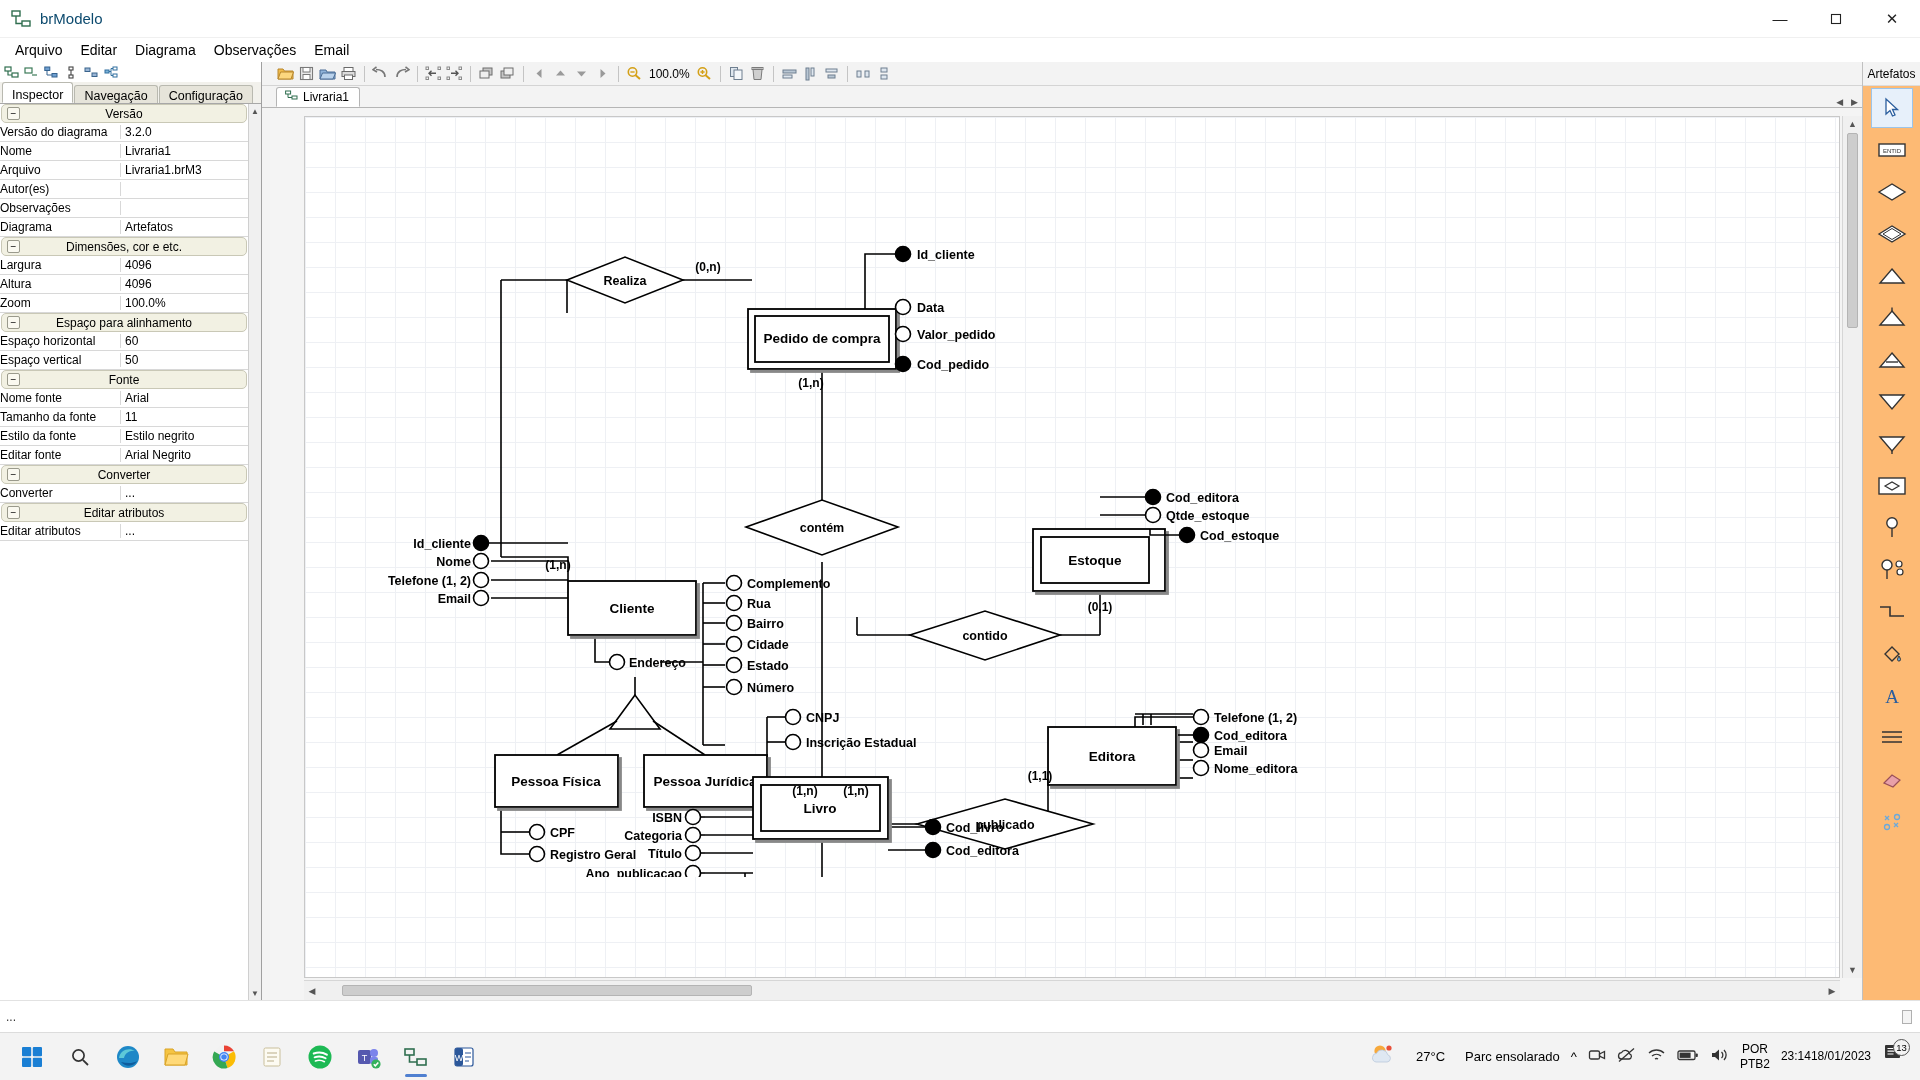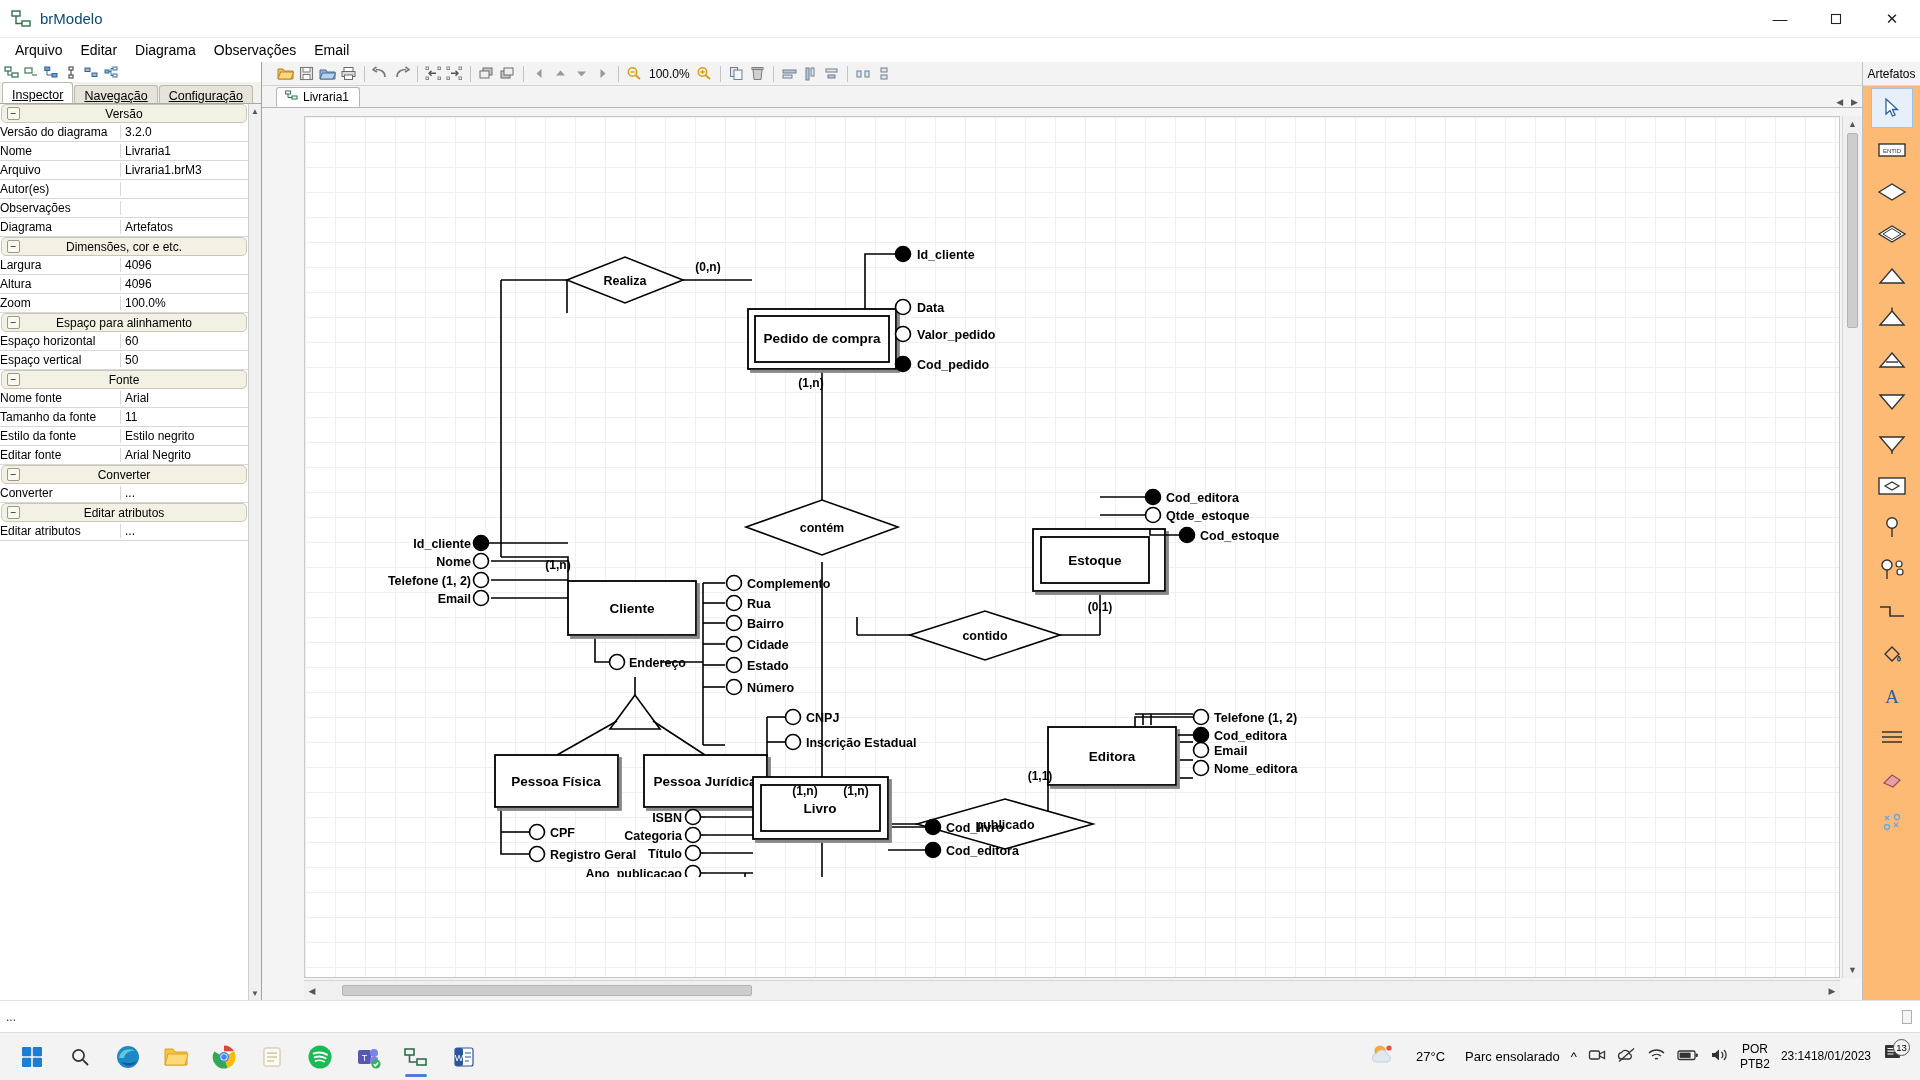--- a/index.html
+++ b/index.html
@@ -23,21 +23,21 @@
 
   
   .appbody{display:flex;height:calc(1080px - 38px - 24px - 32px - 48px);}
 
   
   .leftpanel{width:262px;border-right:1px solid #a0a0a0;background:#fff;display:flex;flex-direction:column;}
   .lefttoolbar{height:20px;display:flex;align-items:center;gap:5px;padding:0 4px;background:#fff;}
   .lt-ico{width:15px;height:13px;position:relative;}
   .tabs{display:flex;height:22px;border-bottom:1px solid #a8a8a8;background:#f2f1ec;padding-left:2px;}
   .tab{padding:2px 9px 1px 9px;font-size:12.5px;border:1px solid #b9b9b0;border-bottom:none;background:#e6e4da;
-       border-radius:3px 3px 0 0;margin-right:1px;margin-top:3px;line-height:16px;text-decoration:underline;}
+       border-radius:3px 3px 0 0;margin-right:1px;margin-top:3px;line-height:16px;}
   .tab.active{background:#fff;margin-top:0;padding-top:4px;border-bottom:1px solid #fff;}
   .insp-wrap{flex:1;display:flex;min-height:0;}
   .insp{flex:1;overflow:hidden;background:#fff;}
   .grp{display:flex;align-items:center;justify-content:center;position:relative;height:19px;
        background:#f2f1e3;border:1px solid #c9c8b6;border-radius:5px;margin:0 1px 0 1px;font-size:12px;}
   .grp .minus{position:absolute;left:5px;width:13px;height:13px;border:1px solid #9a9a8c;background:#faf9f0;
        border-radius:2px;display:flex;align-items:center;justify-content:center;font-size:10px;line-height:1;}
   .row{display:flex;height:19px;border-bottom:1px solid #d8d8d8;font-size:12px;align-items:center;}
   .row .k{width:121px;border-right:1px solid #d8d8d8;overflow:hidden;white-space:nowrap;}
   .row .v{flex:1;padding-left:4px;overflow:hidden;white-space:nowrap;}

